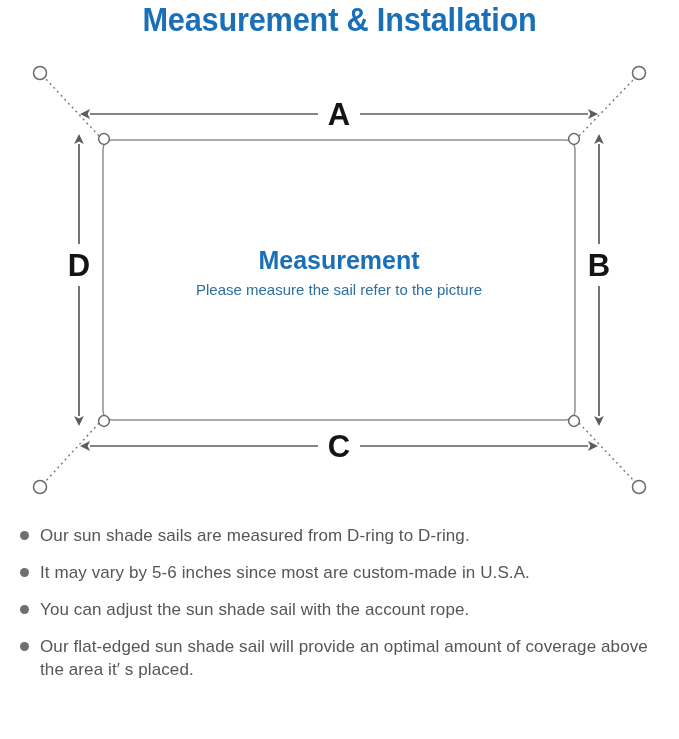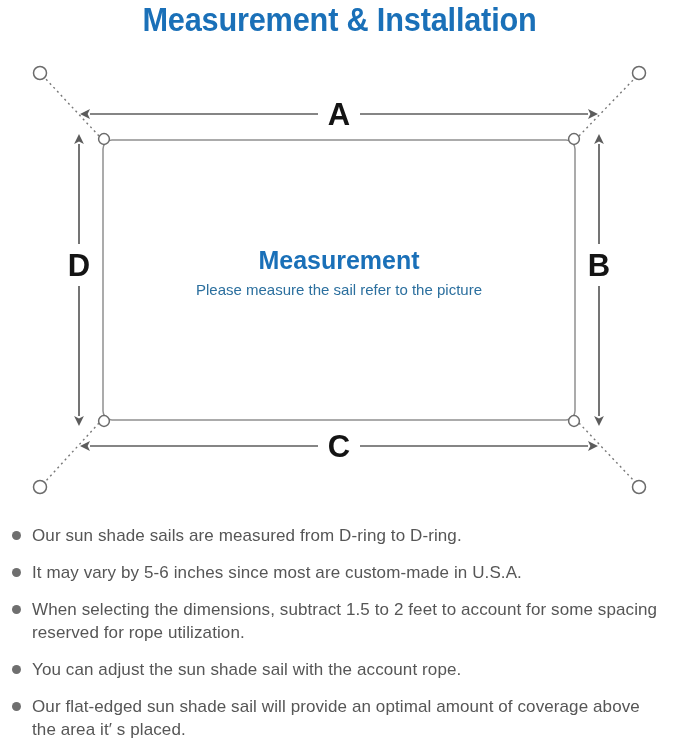--- a/index.html
+++ b/index.html
@@ -75,21 +75,21 @@
   
   .notes {
     position: absolute;
     left: 0;
     top: 524px;
     width: 679px;
   }
   .note-row {
     display: flex;
     align-items: flex-start;
-    margin: 0 0 14px 0;
+    margin: 0 0 14px 8px;
     padding: 0 14px 0 12px;
   }
   .note-row:last-child {
     margin-bottom: 0;
   }
   .note-bullet {
     flex: 0 0 auto;
     width: 9px;
     height: 9px;
     border-radius: 50%;
@@ -181,24 +181,20 @@
     <div class="note-row">
       <span class="note-bullet"></span>
       <span class="note-text">Our sun shade sails are measured from D-ring to D-ring.</span>
     </div>
 
     <div class="note-row">
       <span class="note-bullet"></span>
       <span class="note-text">It may vary by 5-6 inches since most are custom-made in U.S.A.</span>
     </div>
 
-    <div class="note-row">
-      <span class="note-bullet"></span>
-      <span class="note-text">When selecting the dimensions, subtract 1.5 to 2 feet to account for some spacing reserved for rope utilization.</span>
-    </div>
 
     <div class="note-row">
       <span class="note-bullet"></span>
       <span class="note-text">You can adjust the sun shade sail with the account rope.</span>
     </div>
 
     <div class="note-row">
       <span class="note-bullet"></span>
       <span class="note-text">Our flat-edged sun shade sail will provide an optimal amount of coverage above the area it′ s placed.</span>
     </div>

